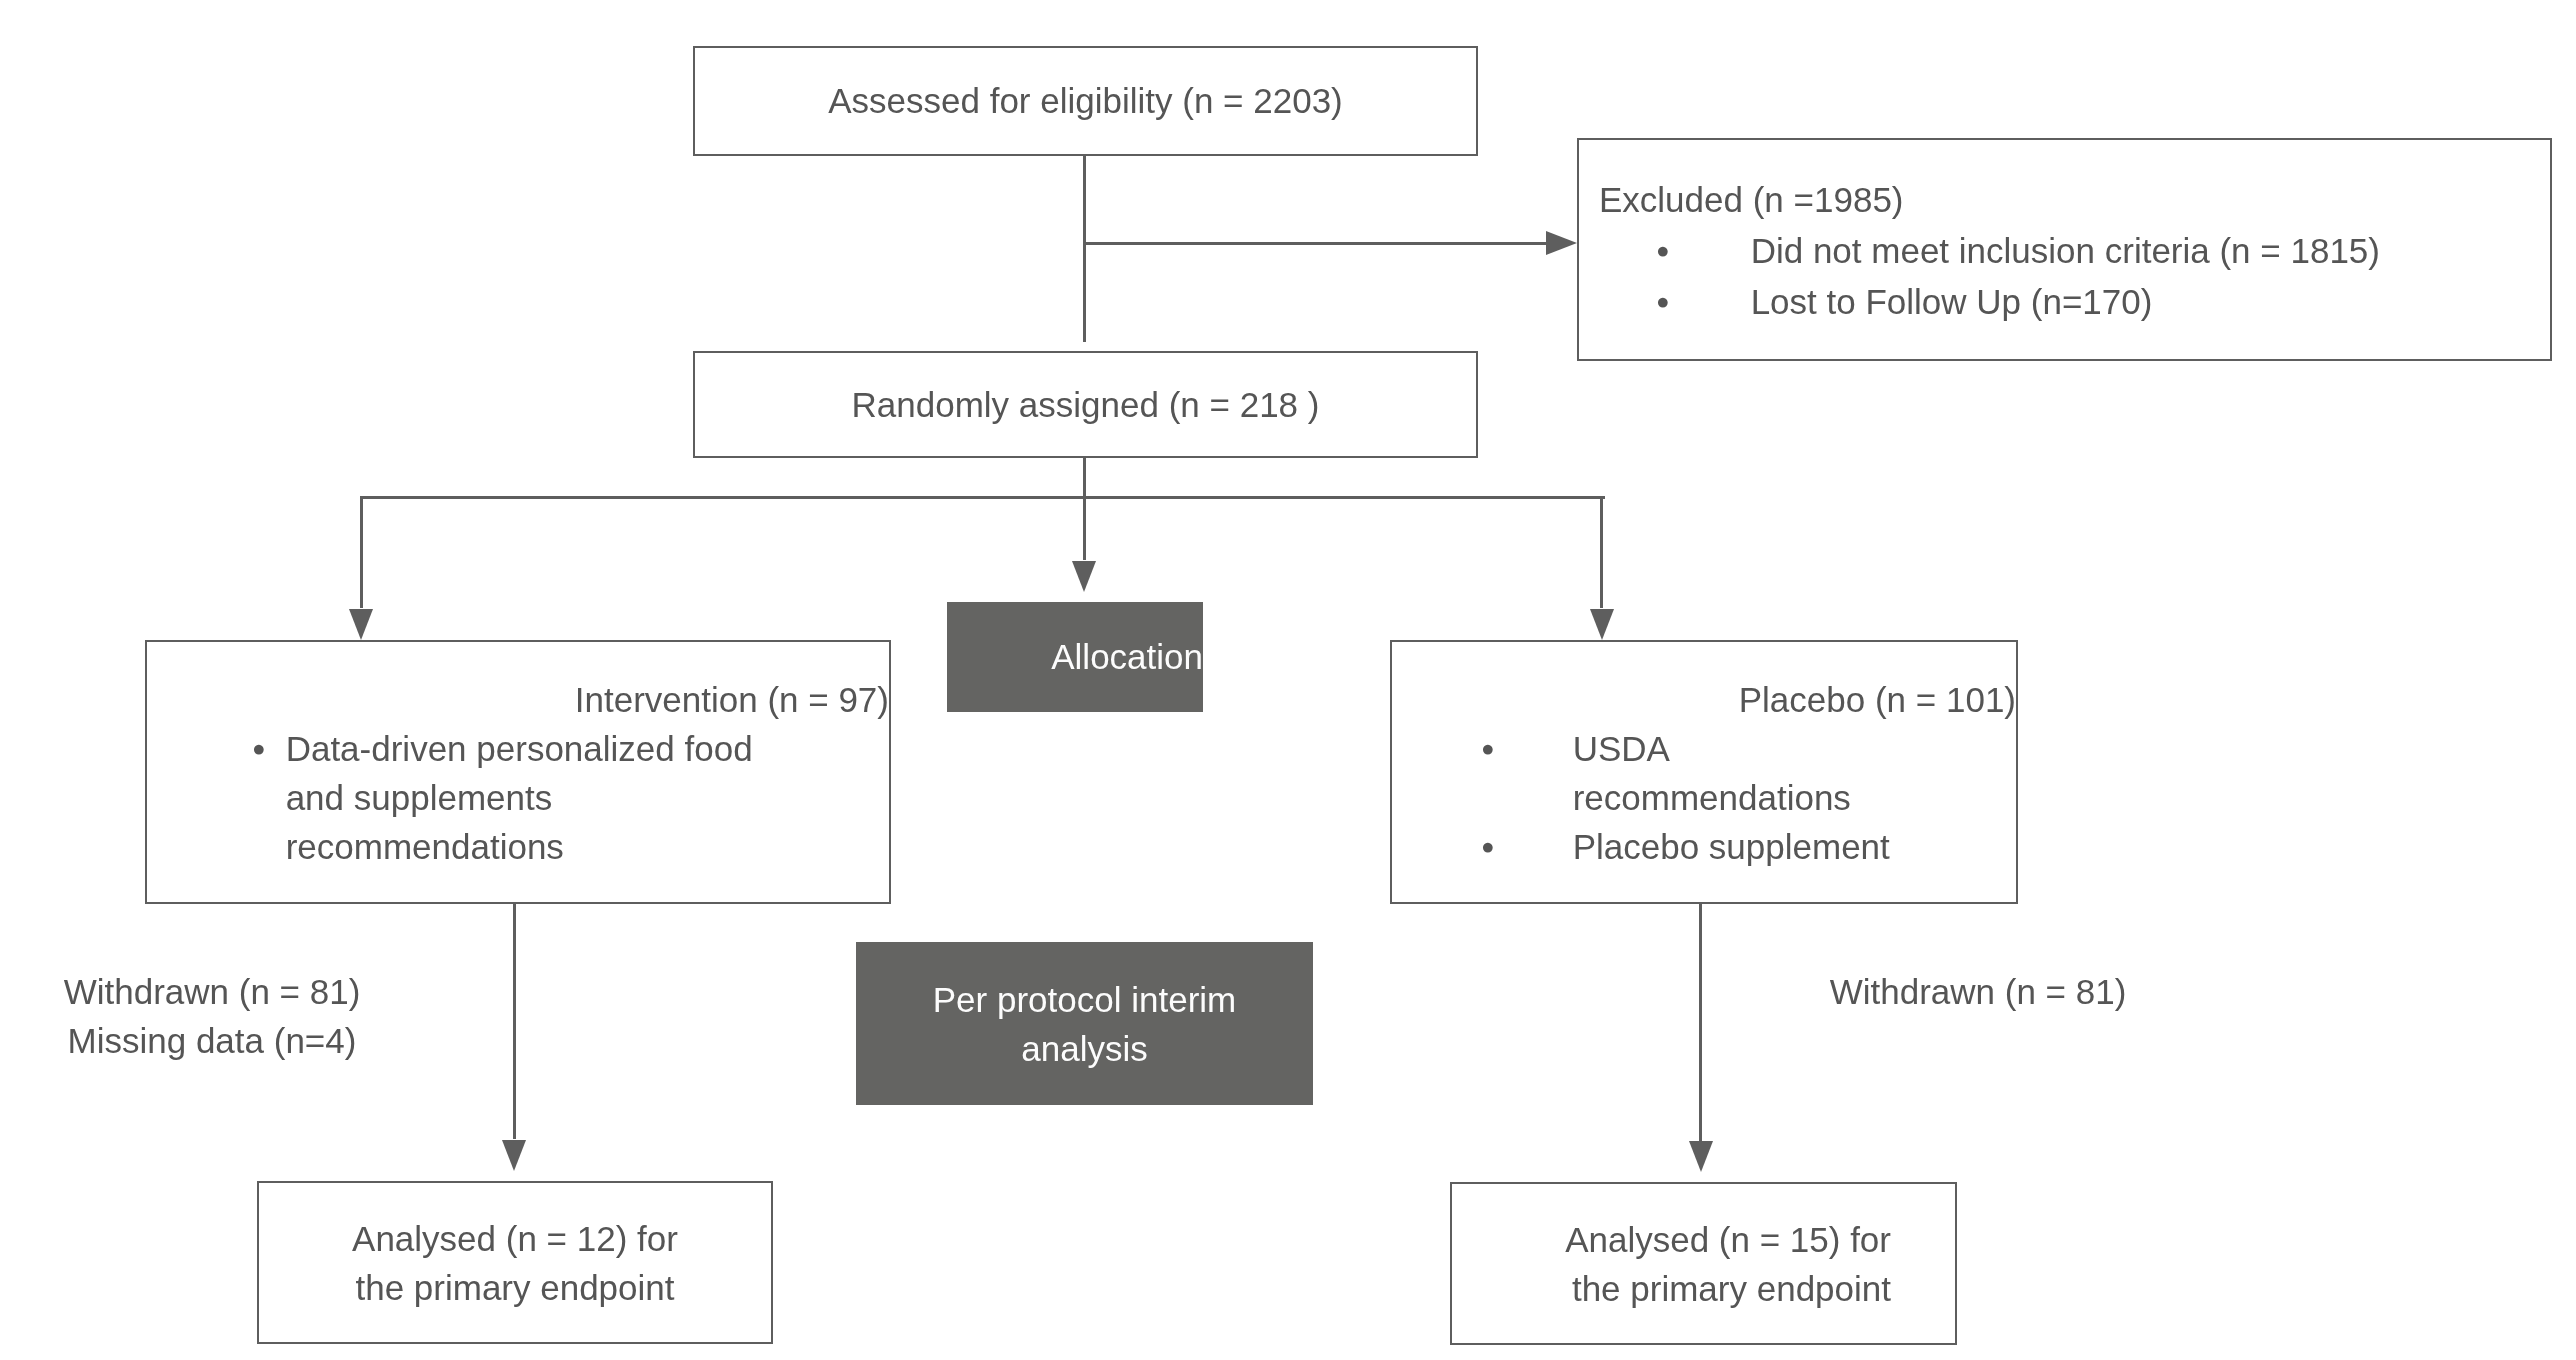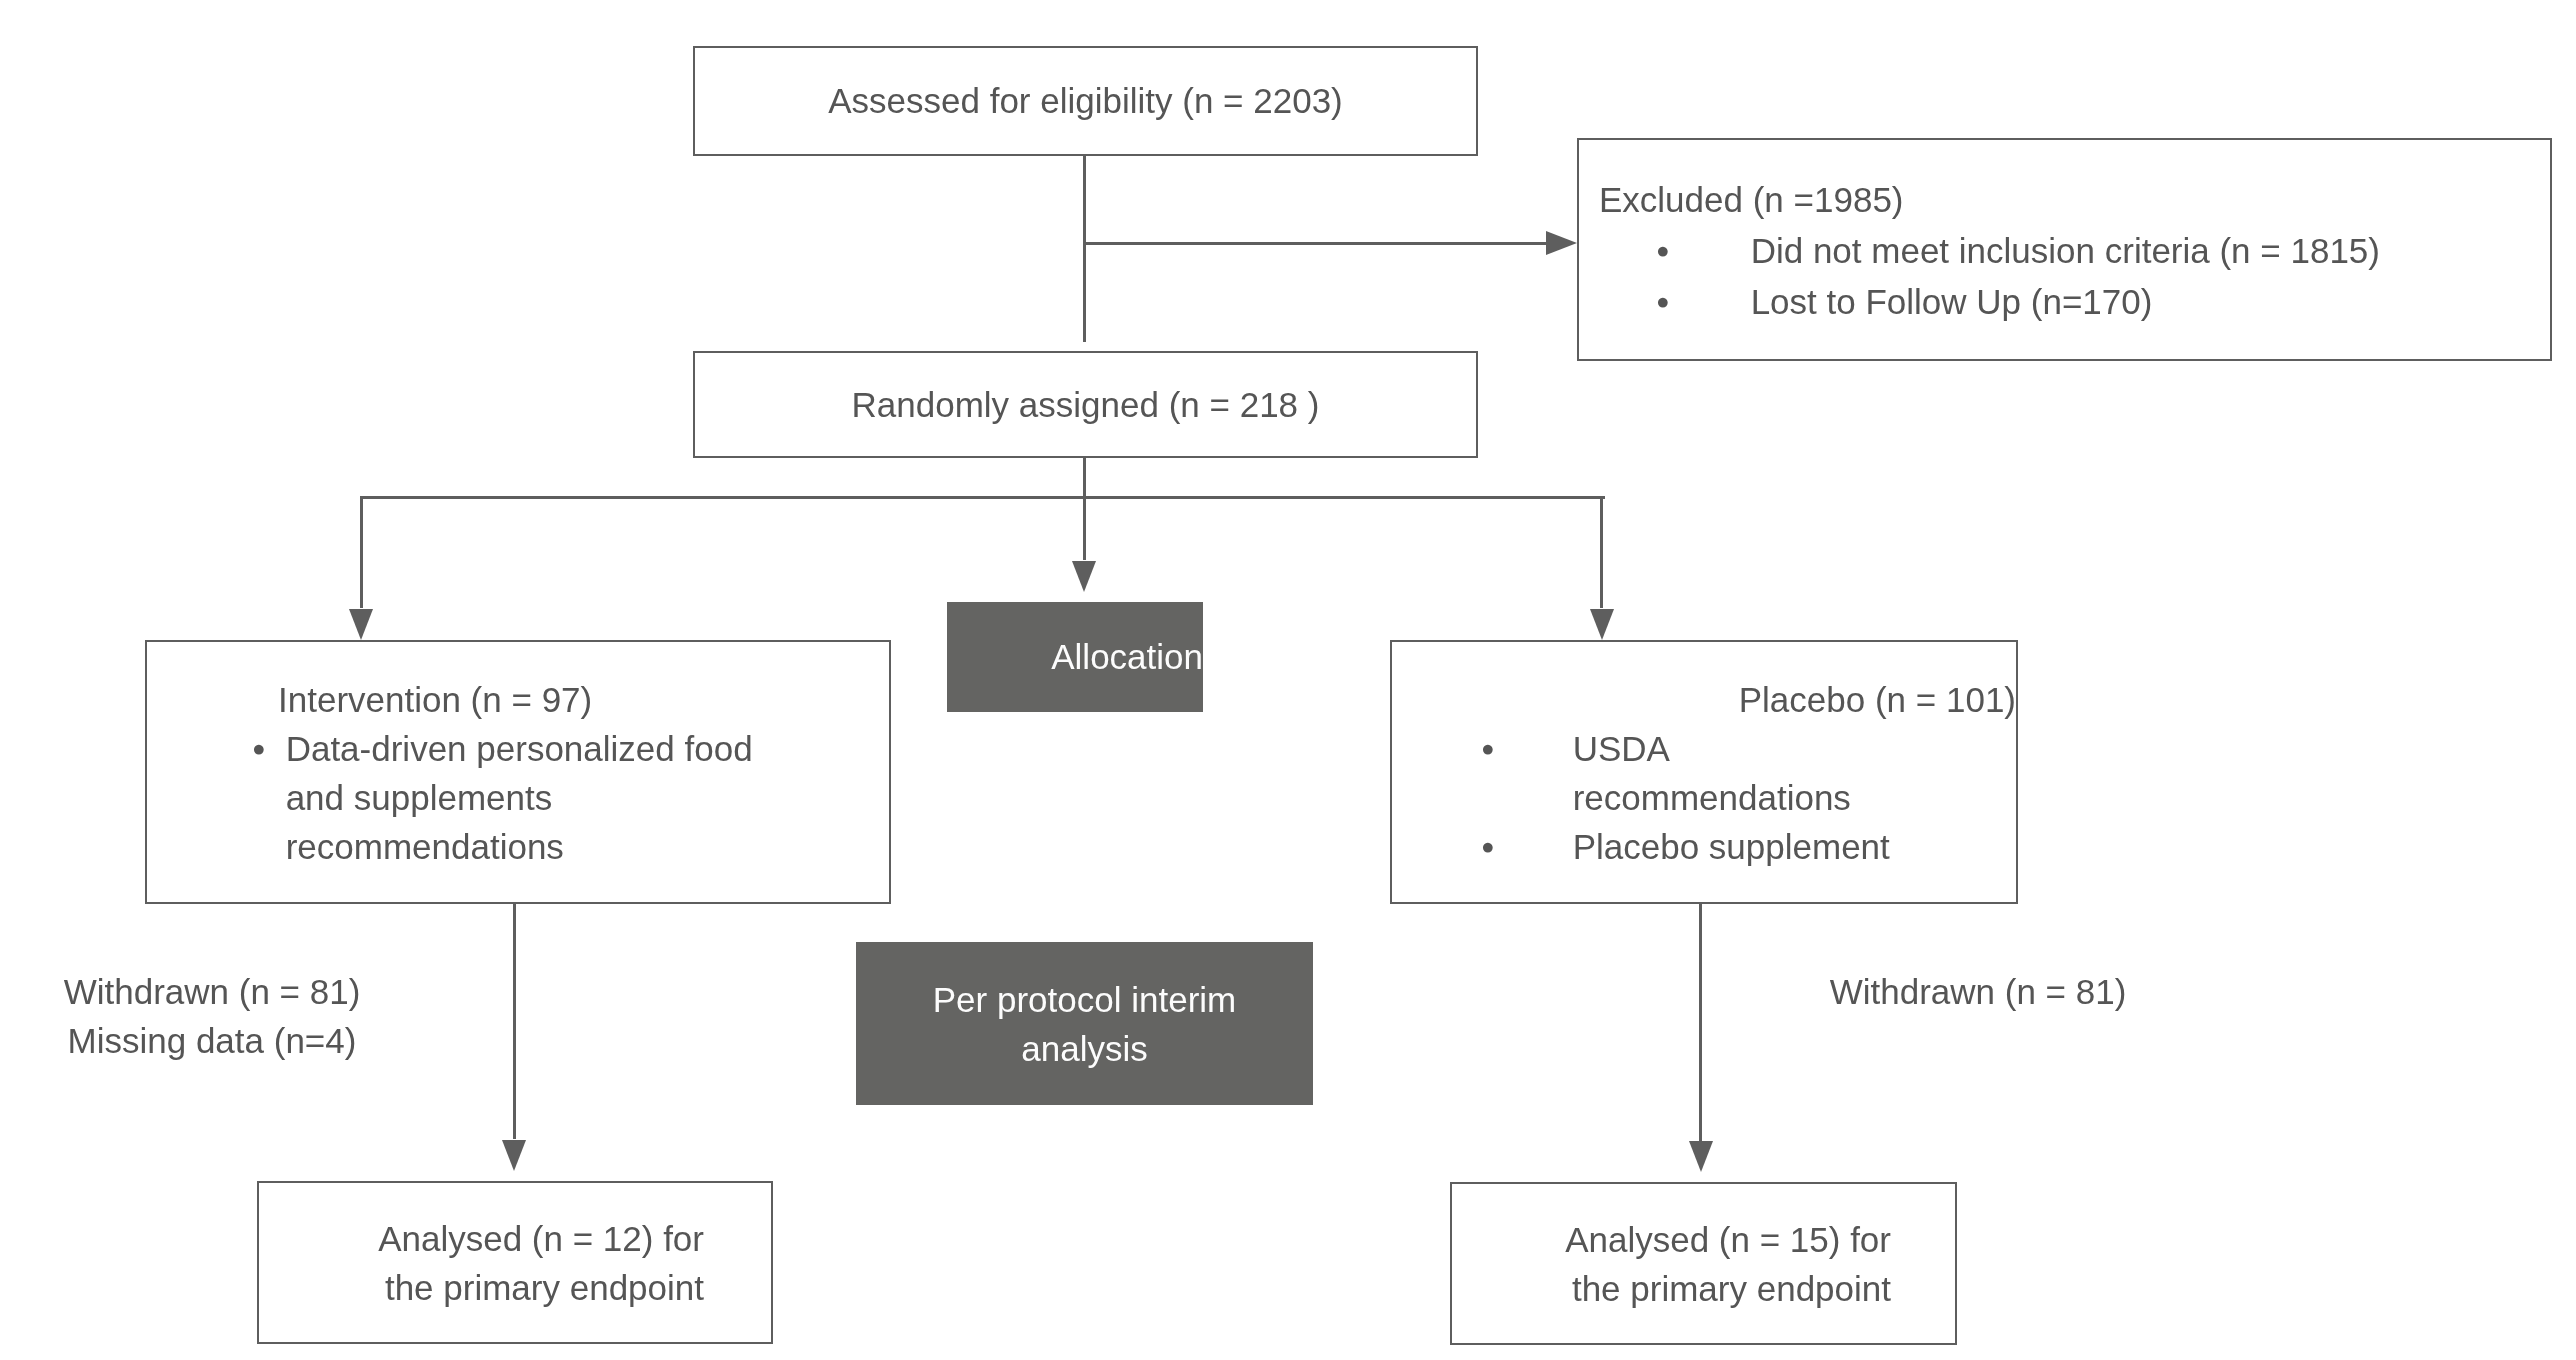--- a/index.html
+++ b/index.html
@@ -49,31 +49,31 @@
   .note{position:absolute;line-height:49px;text-align:center;}
   .bul{display:flex;align-items:flex-start;line-height:49px;}
   .dot{font-size:22.6px;line-height:49px;flex:0 0 auto;}
   .txt{display:block;}
   
   #excluded{padding:34px 21px 0 20px;line-height:51px;margin-top:6px;}
   #excluded .bul{line-height:51px;padding-left:57px;gap:81px;}
   #excluded .dot{line-height:51px;}
   
   #intervention{padding-top:33px;line-height:49px;}
-  #intervention .title{text-align:left;padding-left:131px;}
+  #intervention .title{text-align:right;padding-left:131px;}
   #intervention .bul{padding-left:105px;gap:20px;}
   #intervention .txt{max-width:495px;}
   
   #placebo{padding-top:33px;line-height:49px;}
   #placebo .title{text-align:right;}
   #placebo .bul{padding-left:89px;gap:78px;}
   #placebo .txt{max-width:353px;}
   #per-protocol{line-height:49px;padding:0 28px;}
   .analysed{line-height:49px;}
-  #analysed-left{padding:17px 67px;text-align:right;}
+  #analysed-left{padding:17px 67px;}
   #analysed-right{padding:0 64px;text-align:right;}
 </style>
 </head>
 <body>
 
 <div id="canvas">
 
   <div class="line" style="left:1083px;top:146px;width:2.8px;height:196px;"></div>
   <div class="line" style="left:1083px;top:242px;width:463px;height:2.8px;"></div>
   <div class="arrow right" style="left:1546px;top:231px;"></div>

